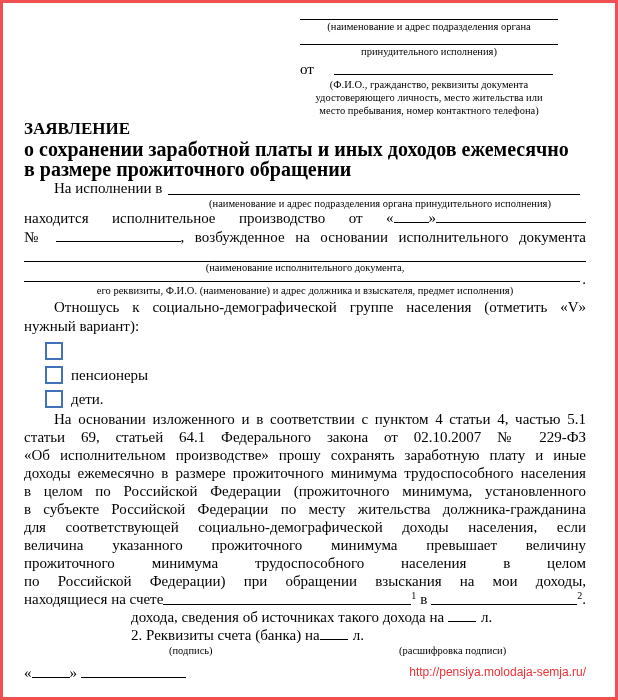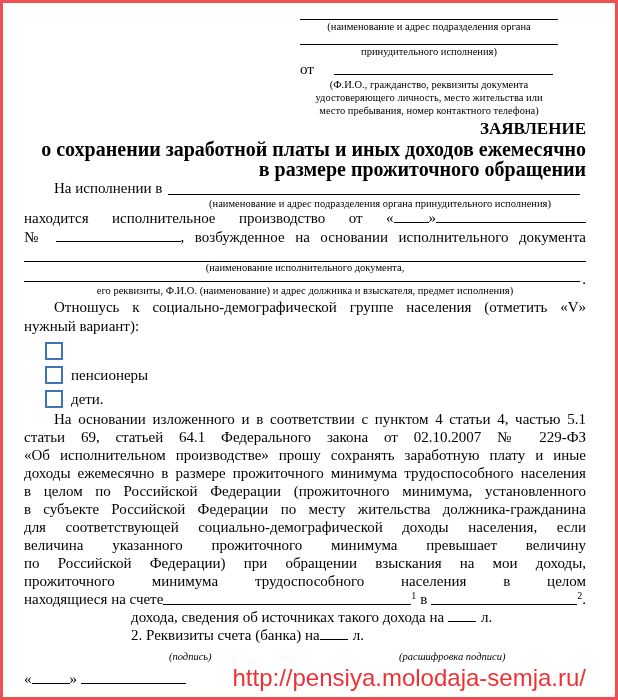--- a/index.html
+++ b/index.html
@@ -28,21 +28,21 @@
   
   .addr { width:258px; margin:0 28px 0 auto; }
   .addr .hline { border-bottom:1px solid #000; height:10px; }
   .addr .hline2{ border-bottom:1px solid #000; height:11px; }
   .addr .cap { text-align:center; padding-top:1px; }
   .addr .wide { width:292px; margin-left:-17px; }
   .from-row { margin-top:4px; height:16px; display:flex; align-items:flex-end;gap:15px; }
   .from-row span { margin-right:5px; }
 
   
-  .title { text-align:right; font-weight:bold; margin-top:2px; }
+  .title { text-align:left; font-weight:bold; margin-top:2px; }
   .title .t1 { font-size:17px; line-height:20px; }
   .title .t2 { font-size:20px; line-height:20px; }
 
   
   .exec-row { padding-left:30px; height:19px; }
   .exec-row span { margin-right:6px; }
   .org-cap { padding-left:150px; text-align:center; line-height:11px; }
   .dcap { text-align:center; line-height:11px; }
   .ul-row { height:12px; }
   .ul-row .period { margin-left:2px; line-height:12px; }
@@ -60,27 +60,27 @@
   .acc .f10 { flex:1; }
 
   
   .att-label { width:104px; flex:0 0 auto; }
   .att-no { margin-right:8px; flex:0 0 auto; }
   .att-text { flex:1; text-align:justify; text-align-last:justify; }
   .att-indent { padding-left:107px; }
   .att-indent .sheets { margin-left:5px; }
 
   
-  .sigrow { position:relative; height:12px; margin-top:7px;font-style:italic; }
+  .sigrow { position:relative; height:12px; margin-top:1px; }
   .sig1 { position:absolute; left:145px; }
   .sig2 { position:absolute; left:375px; }
 
   
   .frow { display:flex; justify-content:space-between; align-items:flex-end; margin-top:4px; }
-  .url { font-family:"Liberation Sans", sans-serif; font-size:24px; line-height:22px; color:var(--url-red, #ee3135); }
+  .url { font-family:"Liberation Sans", sans-serif; font-size:12px; line-height:22px; color:var(--url-red, #ee3135); }
 </style>
 </head>
 <body>
 
 <div class="page">
 
   <div class="addr">
     <div class="hline"></div>
     <div class="cap">(наименование и адрес подразделения органа</div>
     <div class="hline2"></div>
@@ -138,22 +138,22 @@
   </div>
 
   <div class="line pline just indent mt2">На основании изложенного и в соответствии с пунктом 4 статьи 4, частью 5.1</div>
   <div class="line pline just">статьи 69, статьей 64.1 Федерального закона от 02.10.2007 № 229-ФЗ</div>
   <div class="line pline just">«Об исполнительном производстве» прошу сохранять заработную плату и иные</div>
   <div class="line pline just">доходы ежемесячно в размере прожиточного минимума трудоспособного населения</div>
   <div class="line pline just">в целом по Российской Федерации (прожиточного минимума, установленного</div>
   <div class="line pline just">в субъекте Российской Федерации по месту жительства должника-гражданина</div>
   <div class="line pline just">для соответствующей социально-демографической доходы населения, если</div>
   <div class="line pline just">величина указанного прожиточного минимума превышает величину</div>
+  <div class="line pline just">прожиточного минимума трудоспособного населения в целом</div>
   <div class="line pline just">по Российской Федерации) при обращении взыскания на мои доходы,</div>
-  <div class="line pline just">прожиточного минимума трудоспособного населения в целом</div>
 
   <div class="hrow line pline acc">
     <span>находящиеся на счете</span>
     <span class="fill f17"></span>
     <sup>1</sup>
     <span class="mid">в</span>
     <span class="fill f10"></span>
     <sup>2</sup>
     <span>.</span>
   </div>

